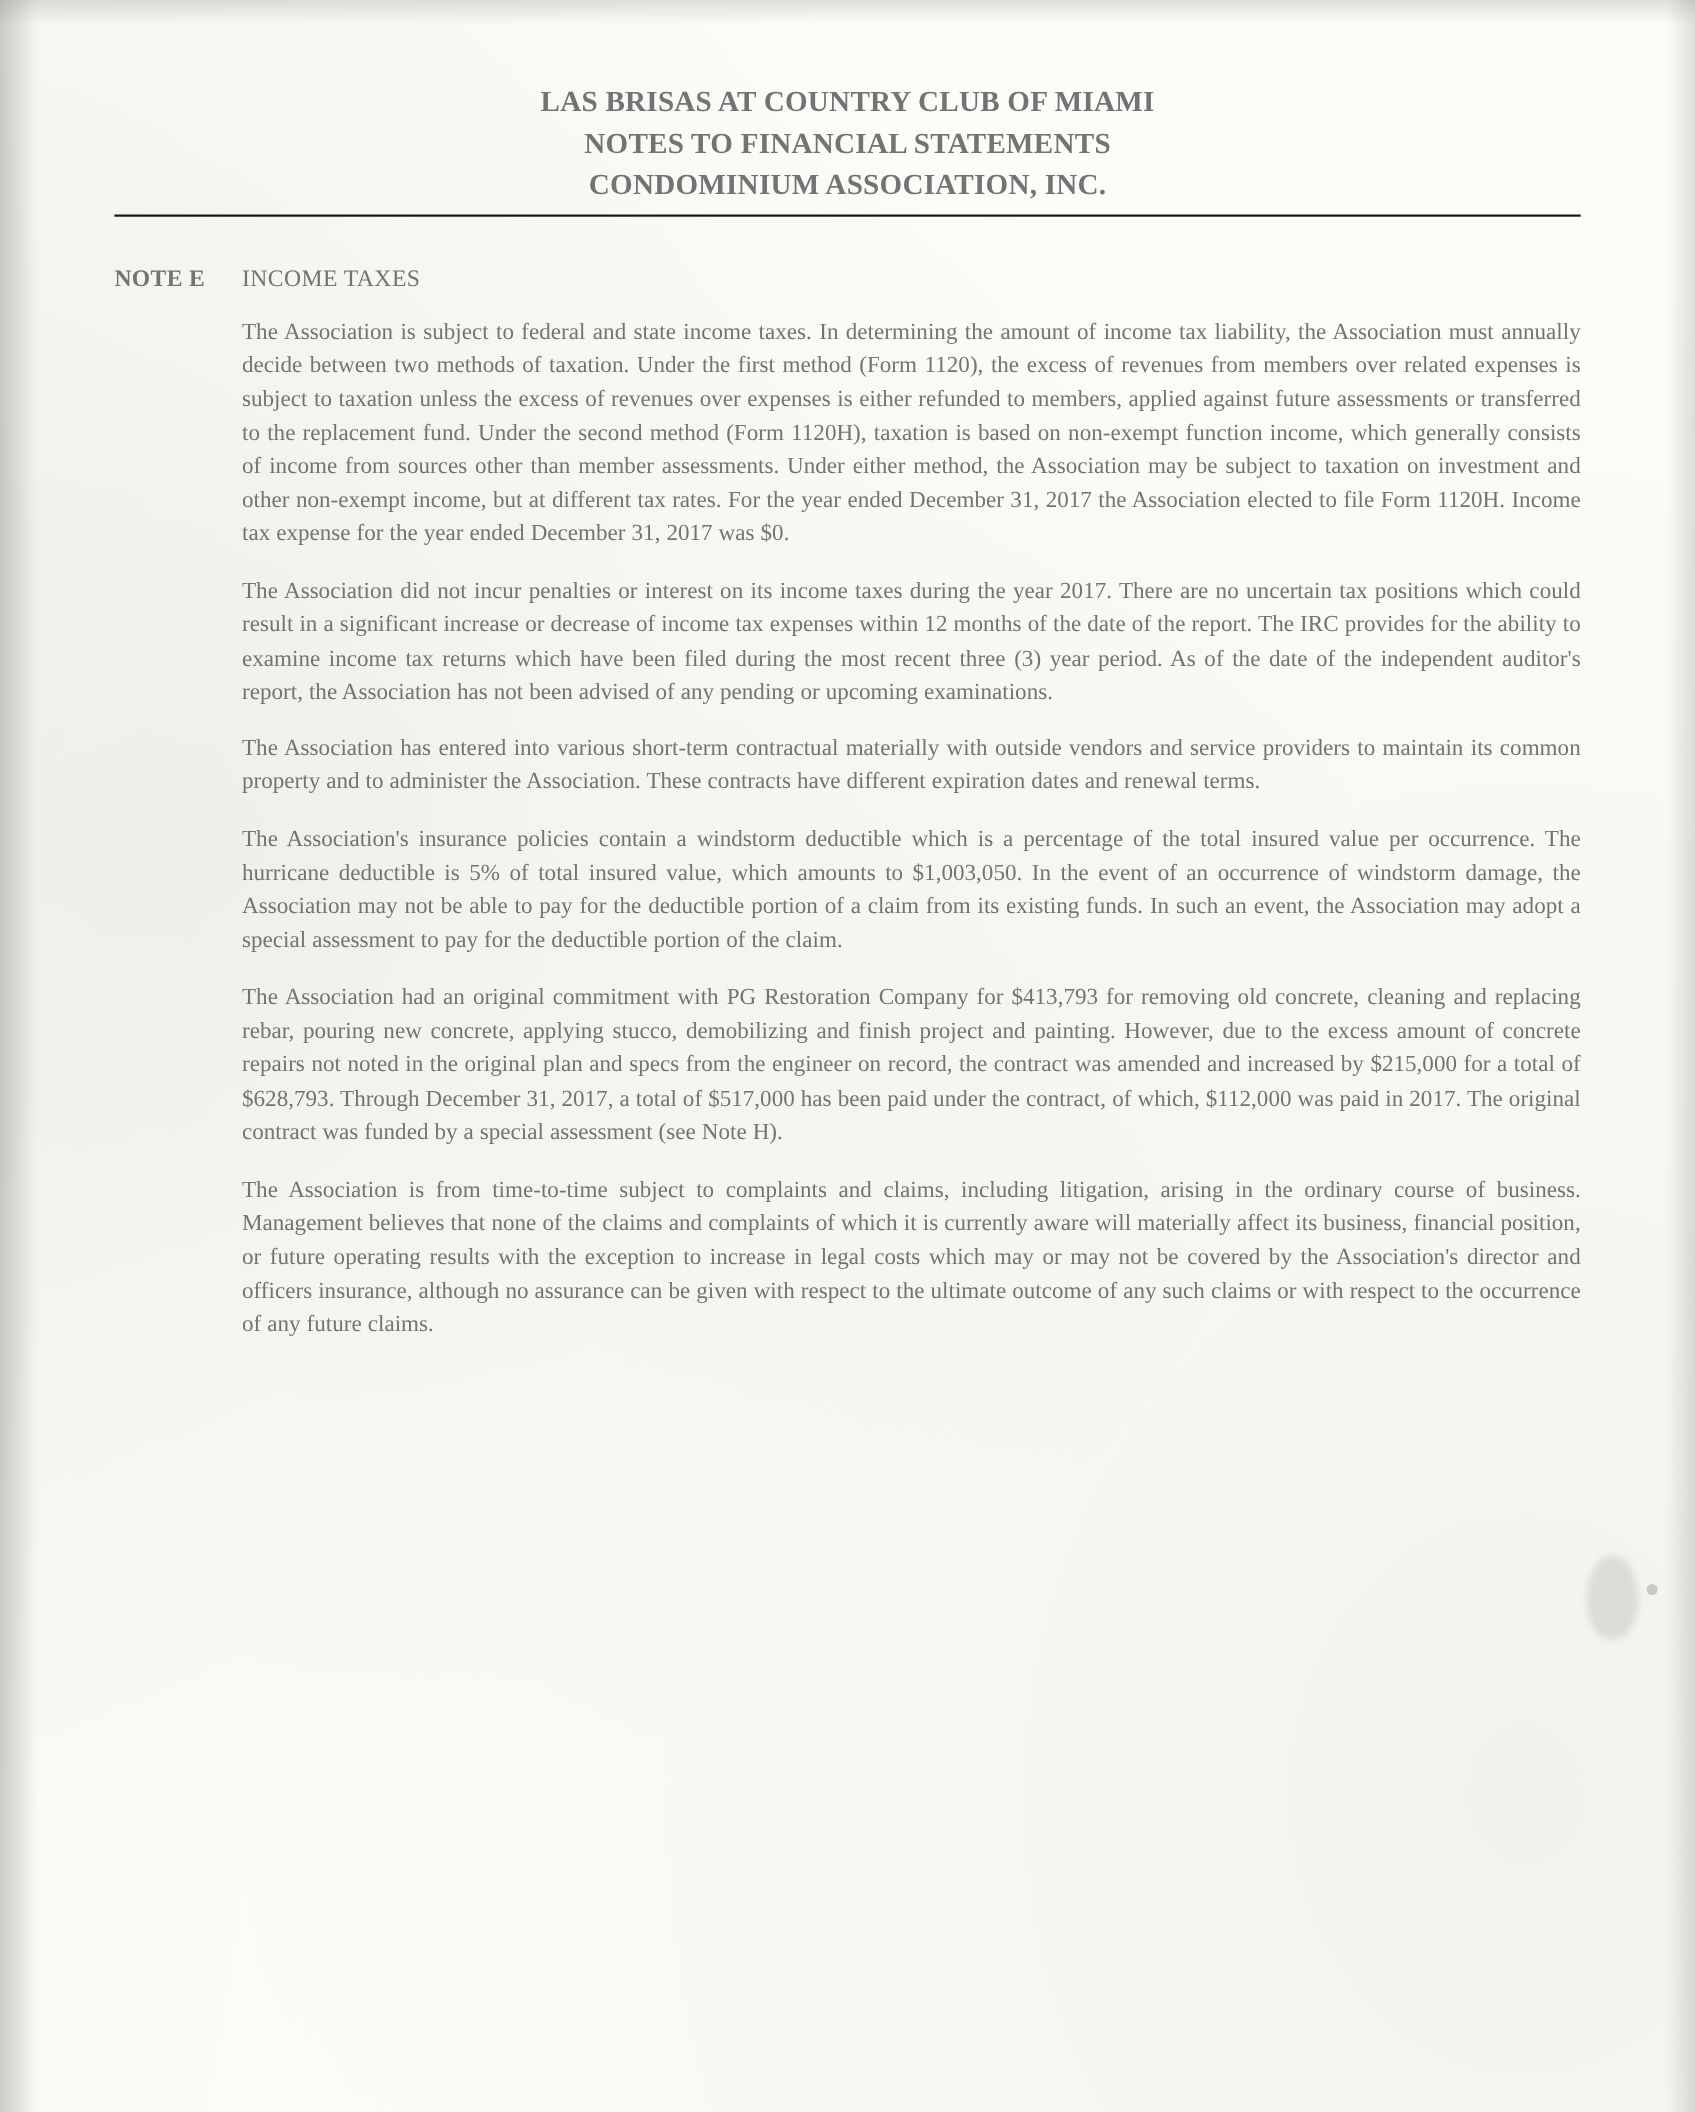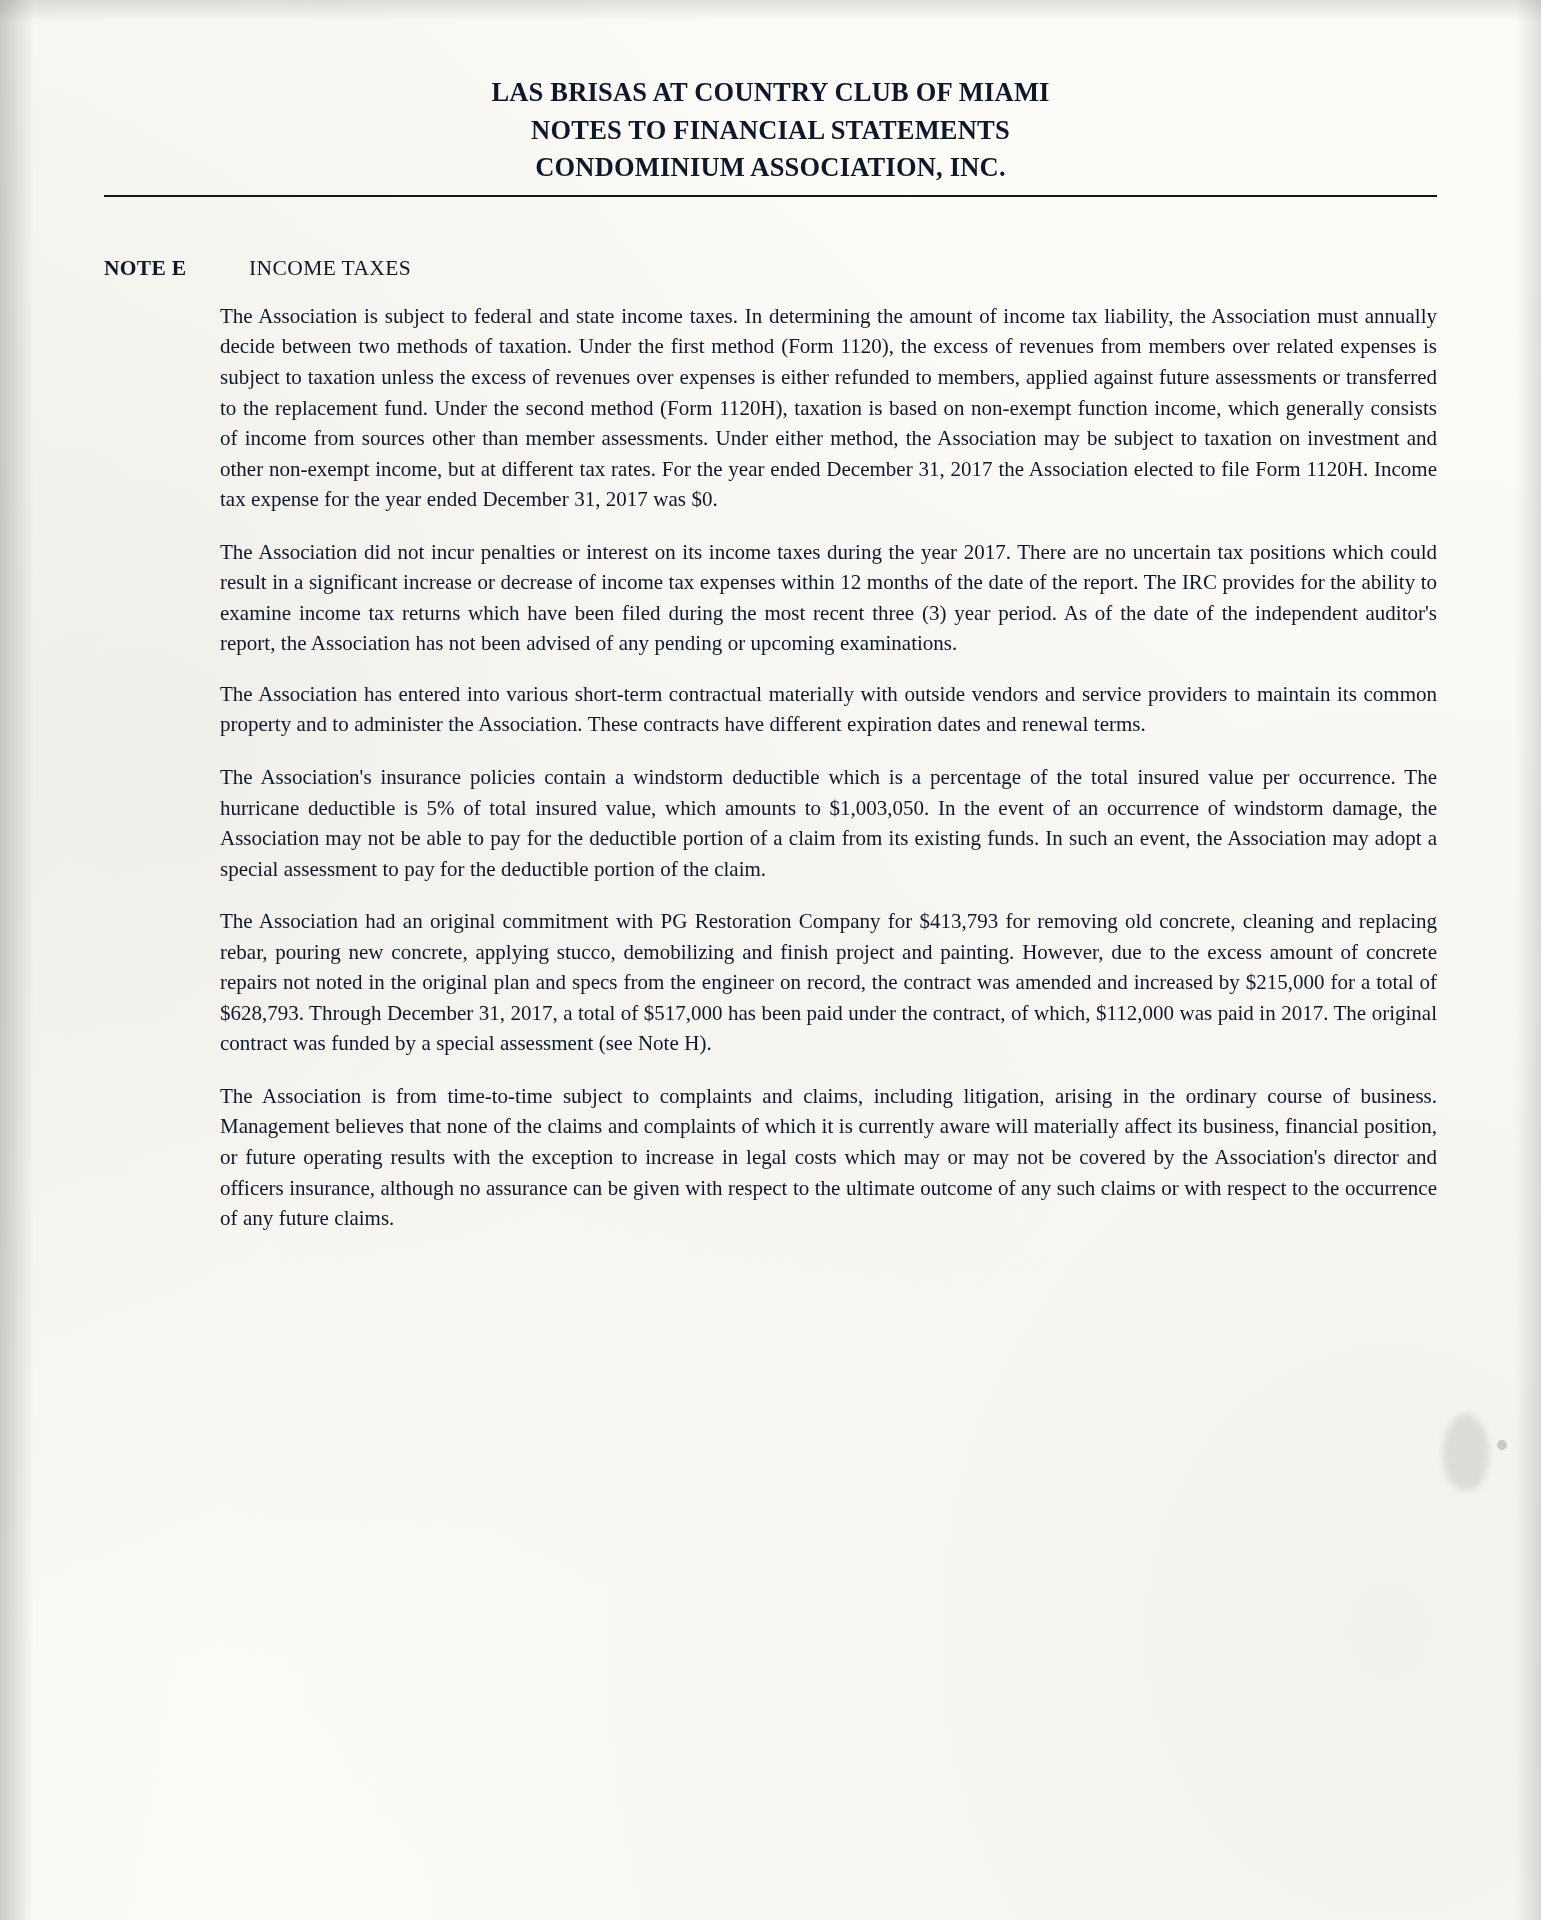--- a/index.html
+++ b/index.html
@@ -8,21 +8,21 @@
     background: #8d8d8d;
   }
   .page {
     position: relative;
     width: 1541px;
     height: 1920px;
     margin: 0 auto;
     background: #fdfcf8;
     overflow: hidden;
     font-family: "Liberation Serif", serif;
-    color: #0f172a;
+    color: #737373;
   }
   
   .page::before {
     content: "";
     position: absolute;
     inset: 0;
     background:
       radial-gradient(ellipse at 12% 40%, rgba(190,190,185,0.18), rgba(255,255,255,0) 55%),
       radial-gradient(ellipse at 90% 85%, rgba(185,185,180,0.16), rgba(255,255,255,0) 60%),
       linear-gradient(100deg, rgba(245,244,238,0.6), rgba(255,255,255,0) 40%);
@@ -64,22 +64,21 @@
   }
   .header-rule {
     border: 0;
     border-top: 2.2px solid #15161a;
     margin: 8px 0 0 0;
     width: 100%;
   }
   .note-block {
     display: flex;
     align-items: center;
-    margin-top: 59px;
-    gap: 29px;
+    margin-top: 44px;
   }
   .note-label {
     width: 116px;
     flex: 0 0 116px;
     font-weight: bold;
     font-size: 21.5px;
     letter-spacing: 0.3px;
   }
   .note-title {
     font-weight: normal;

